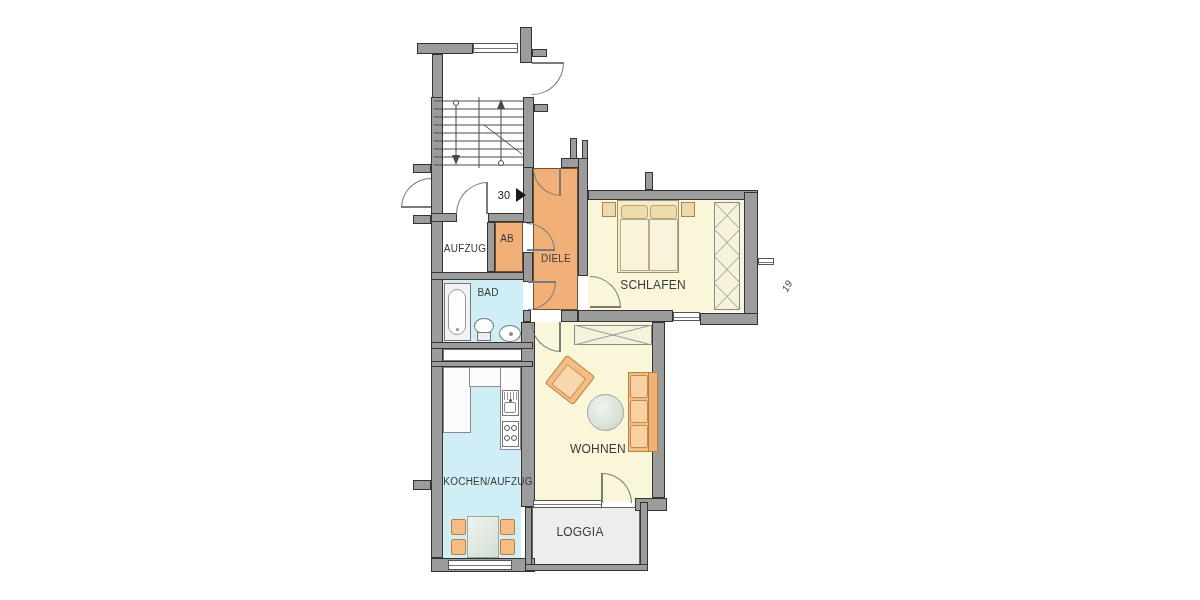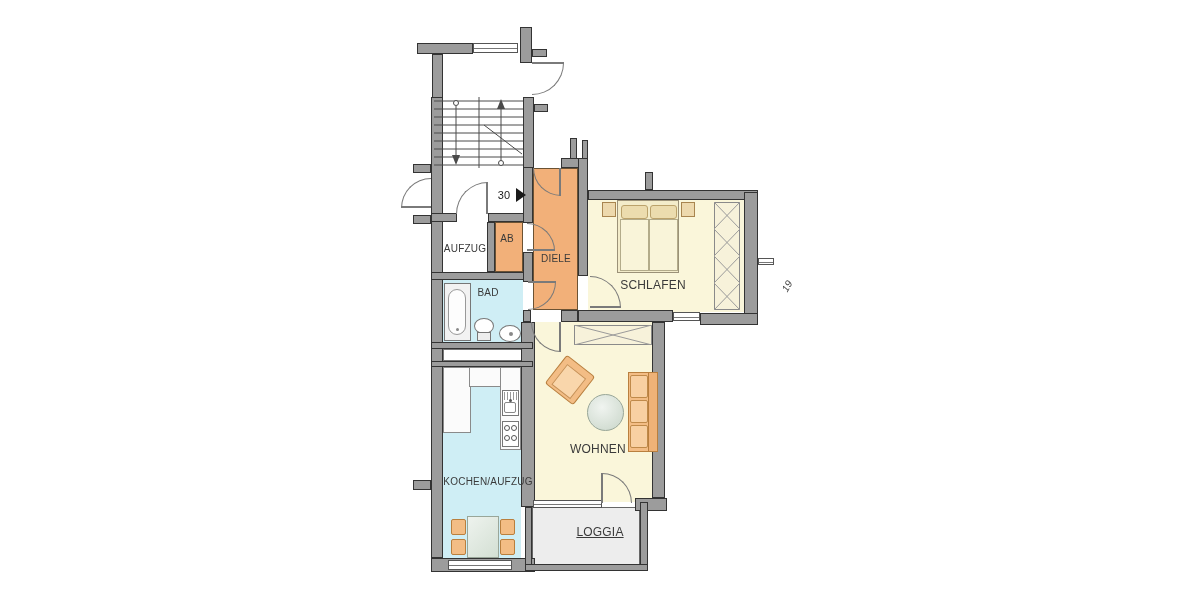--- a/index.html
+++ b/index.html
@@ -205,19 +205,19 @@
   <div class="chair" style="left:500px;top:519px;"></div>
   <div class="chair" style="left:500px;top:539px;"></div>
 
   <div class="label" style="left:465px;top:248px;">AUFZUG</div>
   <div class="label" style="left:507px;top:238px;">AB</div>
   <div class="label" style="left:556px;top:258px;">DIELE</div>
   <div class="label" style="left:488px;top:292px;">BAD</div>
   <div class="label big" style="left:653px;top:285px;">SCHLAFEN</div>
   <div class="label big" style="left:598px;top:449px;">WOHNEN</div>
   <div class="label" style="left:488px;top:481px;">KOCHEN/AUFZUG</div>
-  <div class="label big" style="left:600px;top:532px;text-decoration:underline;">LOGGIA</div>
+  <div class="label big" style="left:580px;top:532px;">LOGGIA</div>
 
   <div class="label" style="left:504px;top:195px;font-size:11px;color:#1a1a1a;">30</div>
   <div style="position:absolute;left:516px;top:188px;width:0;height:0;border-top:7px solid transparent;border-bottom:7px solid transparent;border-left:10px solid #1a1a1a;"></div>
   <div class="label" style="left:787px;top:286px;font-size:10px;font-style:italic;color:#444;transform:translate(-50%,-50%) rotate(-60deg);">19</div>
 
 </div>
 
 </body></html>

